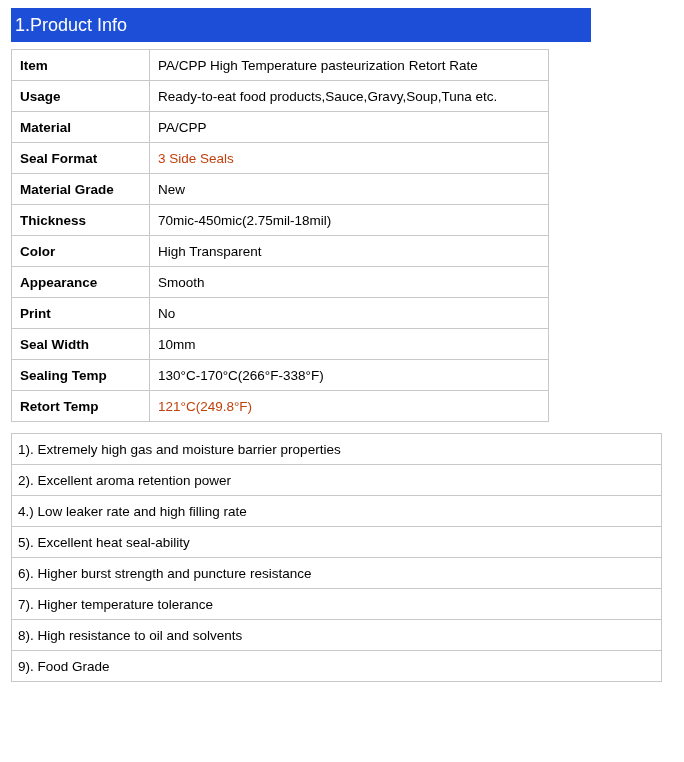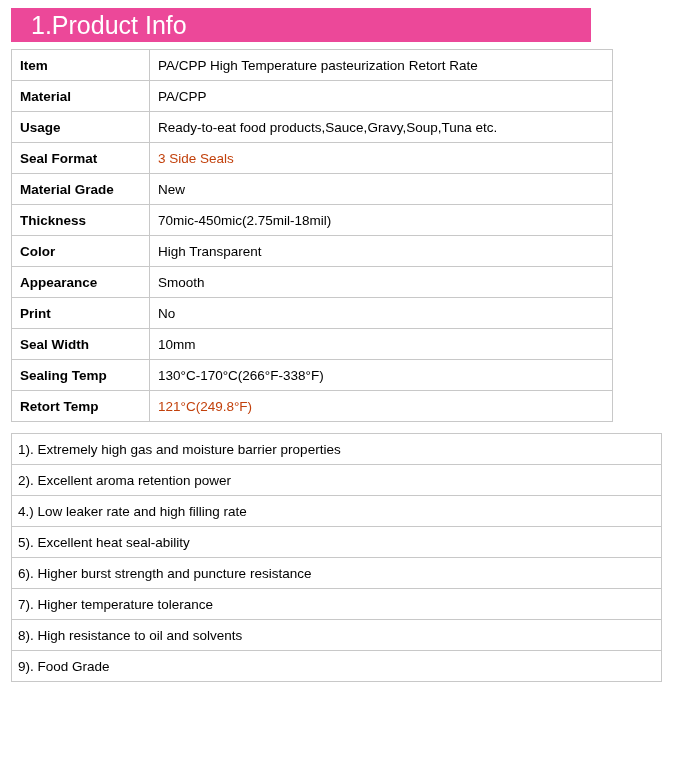--- a/index.html
+++ b/index.html
@@ -14,37 +14,37 @@
     font-size: 13px;
     color: #000000;
     overflow: hidden;
   }
   .page {
     width: 684px;
     box-sizing: border-box;
     padding: 8px 11px 0 11px;
   }
   .section-header {
-    background: #ec4899;
+    background: #1d4ed8;
     color: #ffffff;
-    font-size: 25px;
+    font-size: 18px;
     line-height: 34px;
     height: 34px;
     font-weight: normal;
-    padding-left: 20px;
+    padding-left: 4px;
     box-sizing: border-box;
     overflow: hidden;
     white-space: nowrap;
   }
   .section-header.header-1 { width: 580px; }
   .section-header.header-2 { width: 570px; }
 
   table.spec-table {
     border-collapse: collapse;
-    width: 602px;
+    width: 538px;
     table-layout: fixed;
     margin-top: 7px;
   }
   table.spec-table td {
     border: 1px solid #c8c8c8;
     height: 30px;
     padding: 0 0 0 8px;
     vertical-align: middle;
     font-size: 13.5px;
     overflow: hidden;
@@ -86,26 +86,26 @@
 
   <div class="section-header header-1">1.Product Info</div>
 
   <table class="spec-table">
     <tbody>
       <tr>
         <td class="label">Item</td>
         <td class="value">PA/CPP High Temperature pasteurization Retort Rate</td>
       </tr>
       <tr>
+        <td class="label">Usage</td>
+        <td class="value">Ready-to-eat food products,Sauce,Gravy,Soup,Tuna etc.</td>
+      </tr>
+      <tr>
         <td class="label">Material</td>
         <td class="value">PA/CPP</td>
-      </tr>
-      <tr>
-        <td class="label">Usage</td>
-        <td class="value">Ready-to-eat food products,Sauce,Gravy,Soup,Tuna etc.</td>
       </tr>
       <tr>
         <td class="label">Seal Format</td>
         <td class="value red">3 Side Seals</td>
       </tr>
       <tr>
         <td class="label">Material Grade</td>
         <td class="value">New</td>
       </tr>
       <tr>

